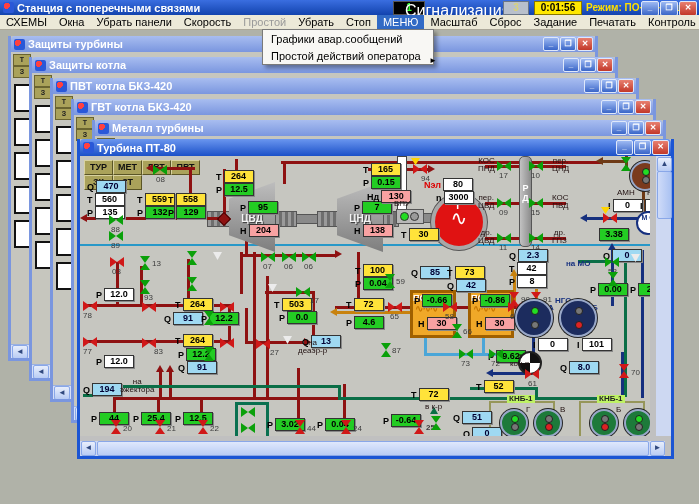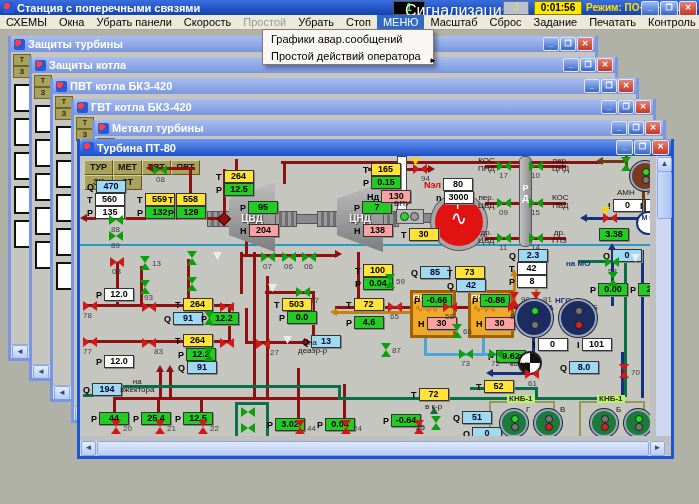--- a/index.html
+++ b/index.html
@@ -792,21 +792,21 @@
       <div class="vlabel" style="left: 448px; top: 223px;">61</div>
       <div class="vlv" style="left: 539px; top: 208px; width: 10px; height: 14px;">
         <div style="left: 0px; top: 0px; border-left: 5px solid transparent; border-right: 5px solid transparent; border-top: 7px solid rgb(208, 24, 24);"></div>
         <div style="left: 0px; top: 7px; border-left: 5px solid transparent; border-right: 5px solid transparent; border-bottom: 7px solid rgb(208, 24, 24);"></div>
       </div>
       <div class="vlabel" style="left: 551px; top: 212px;">70</div>
       <div class="vlv" style="left: 334px; top: 264px; width: 10px; height: 14px;">
         <div style="left: 0px; top: 0px; border-left: 5px solid transparent; border-right: 5px solid transparent; border-top: 7px solid rgb(208, 24, 24);"></div>
         <div style="left: 0px; top: 7px; border-left: 5px solid transparent; border-right: 5px solid transparent; border-bottom: 7px solid rgb(208, 24, 24);"></div>
       </div>
-      <div class="vlabel" style="left: 336px; top: 267px; font-weight: bold;">25</div>
+      <div class="vlabel" style="left: 346px; top: 267px; font-weight: bold;">25</div>
       <div class="vlv" style="left: 351px; top: 260px; width: 10px; height: 14px;">
         <div style="left: 0px; top: 0px; border-left: 5px solid transparent; border-right: 5px solid transparent; border-top: 7px solid rgb(10, 160, 10);"></div>
         <div style="left: 0px; top: 7px; border-left: 5px solid transparent; border-right: 5px solid transparent; border-bottom: 7px solid rgb(10, 160, 10);"></div>
       </div>
       <div class="vlv" style="left: 31px; top: 264px; width: 10px; height: 14px;">
         <div style="left: 0px; top: 0px; border-left: 5px solid transparent; border-right: 5px solid transparent; border-top: 7px solid rgb(208, 24, 24);"></div>
         <div style="left: 0px; top: 7px; border-left: 5px solid transparent; border-right: 5px solid transparent; border-bottom: 7px solid rgb(208, 24, 24);"></div>
       </div>
       <div class="vlabel" style="left: 43px; top: 268px;">20</div>
       <div class="vlv" style="left: 75px; top: 264px; width: 10px; height: 14px;">

